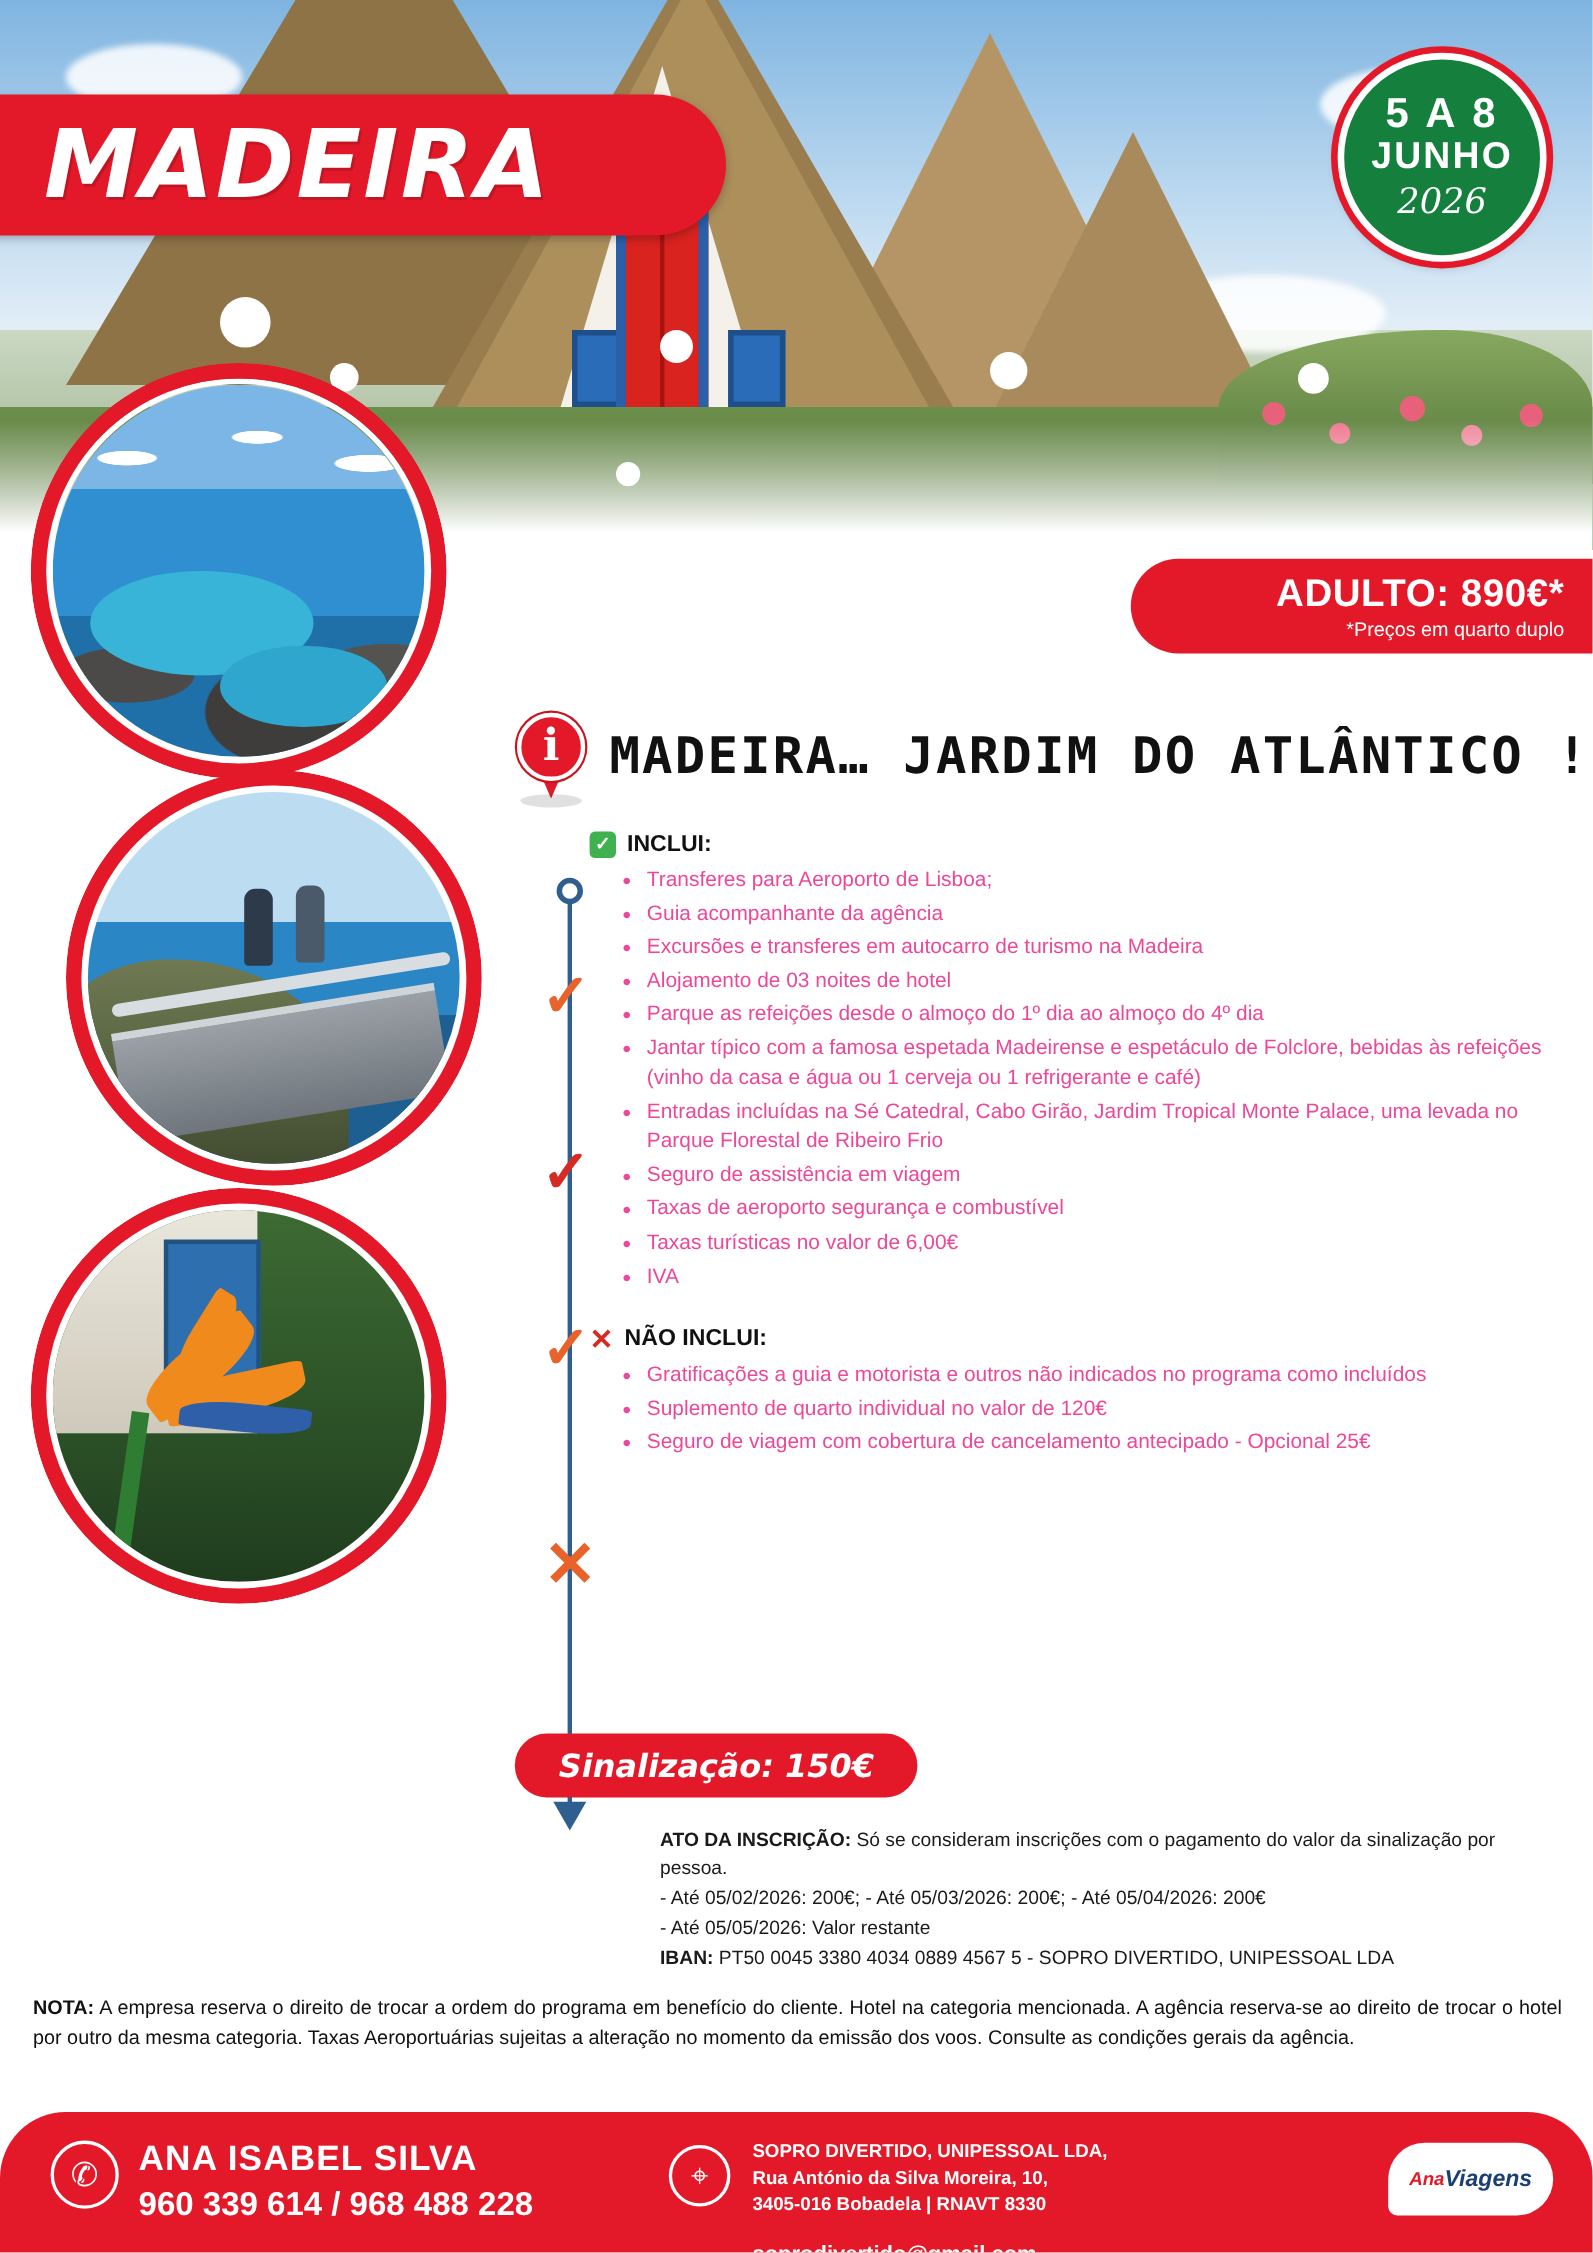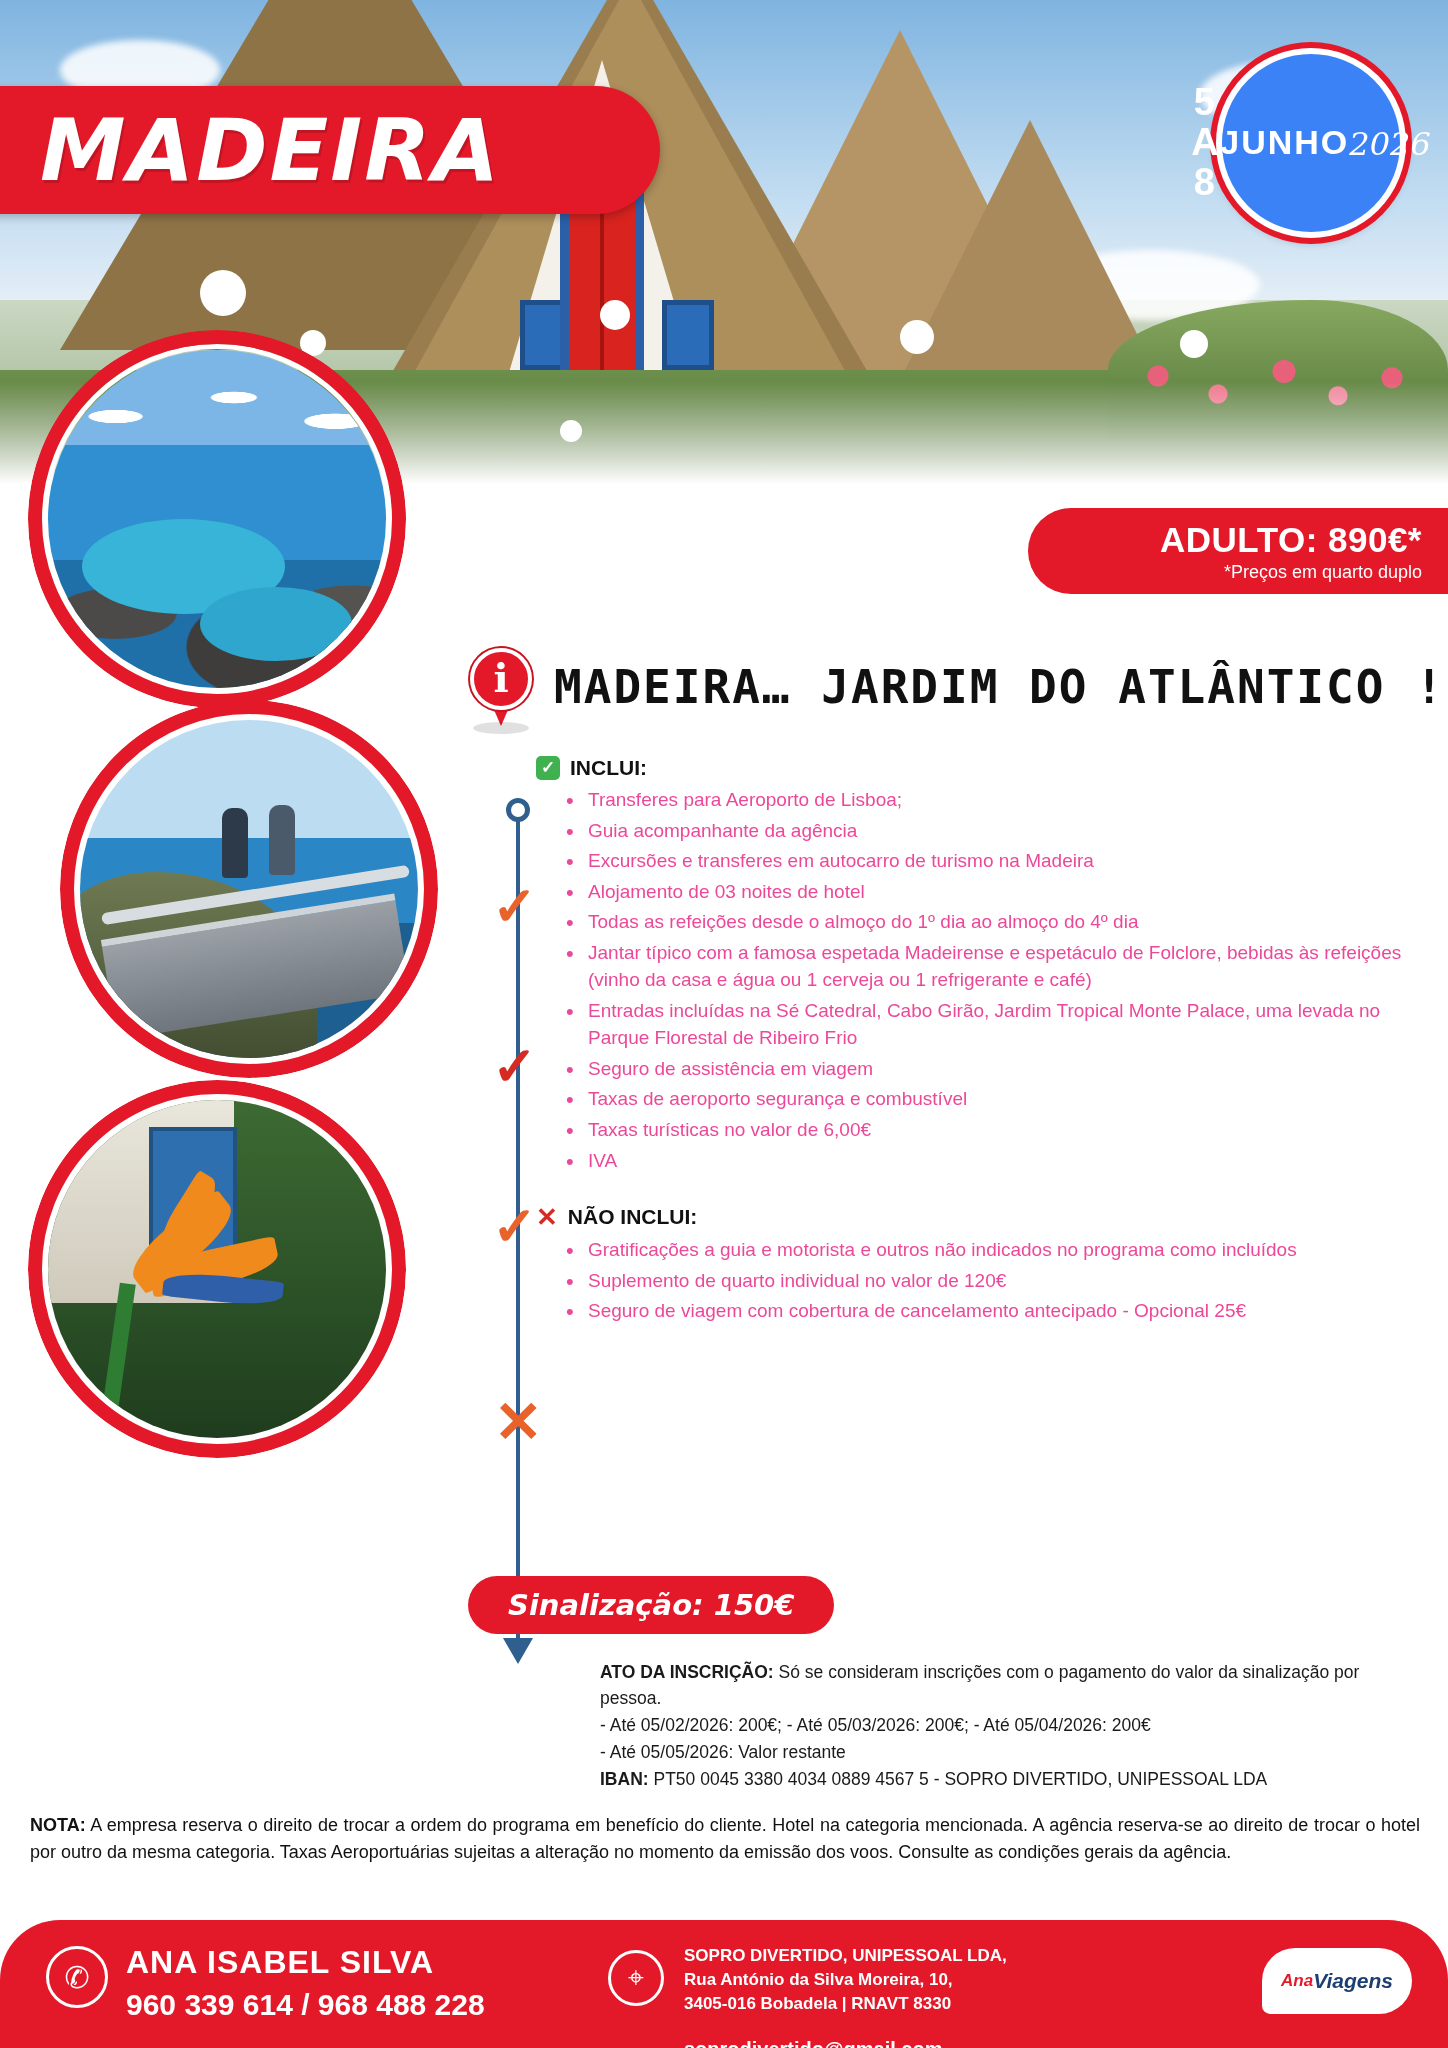--- a/index.html
+++ b/index.html
@@ -128,25 +128,25 @@
     padding-left: 80px;
     font-style: italic;
     text-shadow: 2px 3px 0 rgba(0,0,0,0.15);
     font-family: "DejaVu Sans", sans-serif;
   }
 
   
   .date-badge {
     position: absolute; right: 42px; top: 48px;
     width: 190px; height: 190px; border-radius: 50%;
-    background: #3b82f6;
+    background: #15803d;
     border: 6px solid #ffffff;
     box-shadow: 0 0 0 6px #e3192a, 0 4px 10px rgba(0,0,0,0.25);
     color: #fff; text-align: center;
-    display: flex; flex-direction: row; align-items: center; justify-content: center;
+    display: flex; flex-direction: column; justify-content: center;
   }
   .date-badge .d1 { font-size: 38px; font-weight: 700; letter-spacing: 3px; line-height: 1.05; }
   .date-badge .d2 { font-size: 34px; font-weight: 600; letter-spacing: 2px; line-height: 1.15; }
   .date-badge .d3 { font-size: 32px; font-style: italic; font-family: "DejaVu Serif", serif; margin-top: 2px; }
 
   
   .price-banner {
     position: absolute; right: 0; top: 508px;
     width: 420px; height: 86px;
     background: #e3192a;
@@ -486,21 +486,21 @@
 
     <div class="sec-title">
       <span class="chk-box">✓</span>
       <span>INCLUI:</span>
     </div>
     <ul class="list">
       <li>Transferes para Aeroporto de Lisboa;</li>
       <li>Guia acompanhante da agência</li>
       <li>Excursões e transferes em autocarro de turismo na Madeira</li>
       <li>Alojamento de 03 noites de hotel</li>
-      <li>Todas as refeições desde o almoço do 1º dia ao almoço do 4º dia</li>
+      <li>Parque as refeições desde o almoço do 1º dia ao almoço do 4º dia</li>
       <li>Jantar típico com a famosa espetada Madeirense e espetáculo de Folclore, bebidas às refeições (vinho da casa e água ou 1 cerveja ou 1 refrigerante e café)</li>
       <li>Entradas incluídas na Sé Catedral, Cabo Girão, Jardim Tropical Monte Palace, uma levada no Parque Florestal de Ribeiro Frio</li>
       <li>Seguro de assistência em viagem</li>
       <li>Taxas de aeroporto segurança e combustível</li>
       <li>Taxas turísticas no valor de 6,00€</li>
       <li>IVA</li>
     </ul>
 
     <div class="sec-title">
       <span class="x-mark">✕</span>

